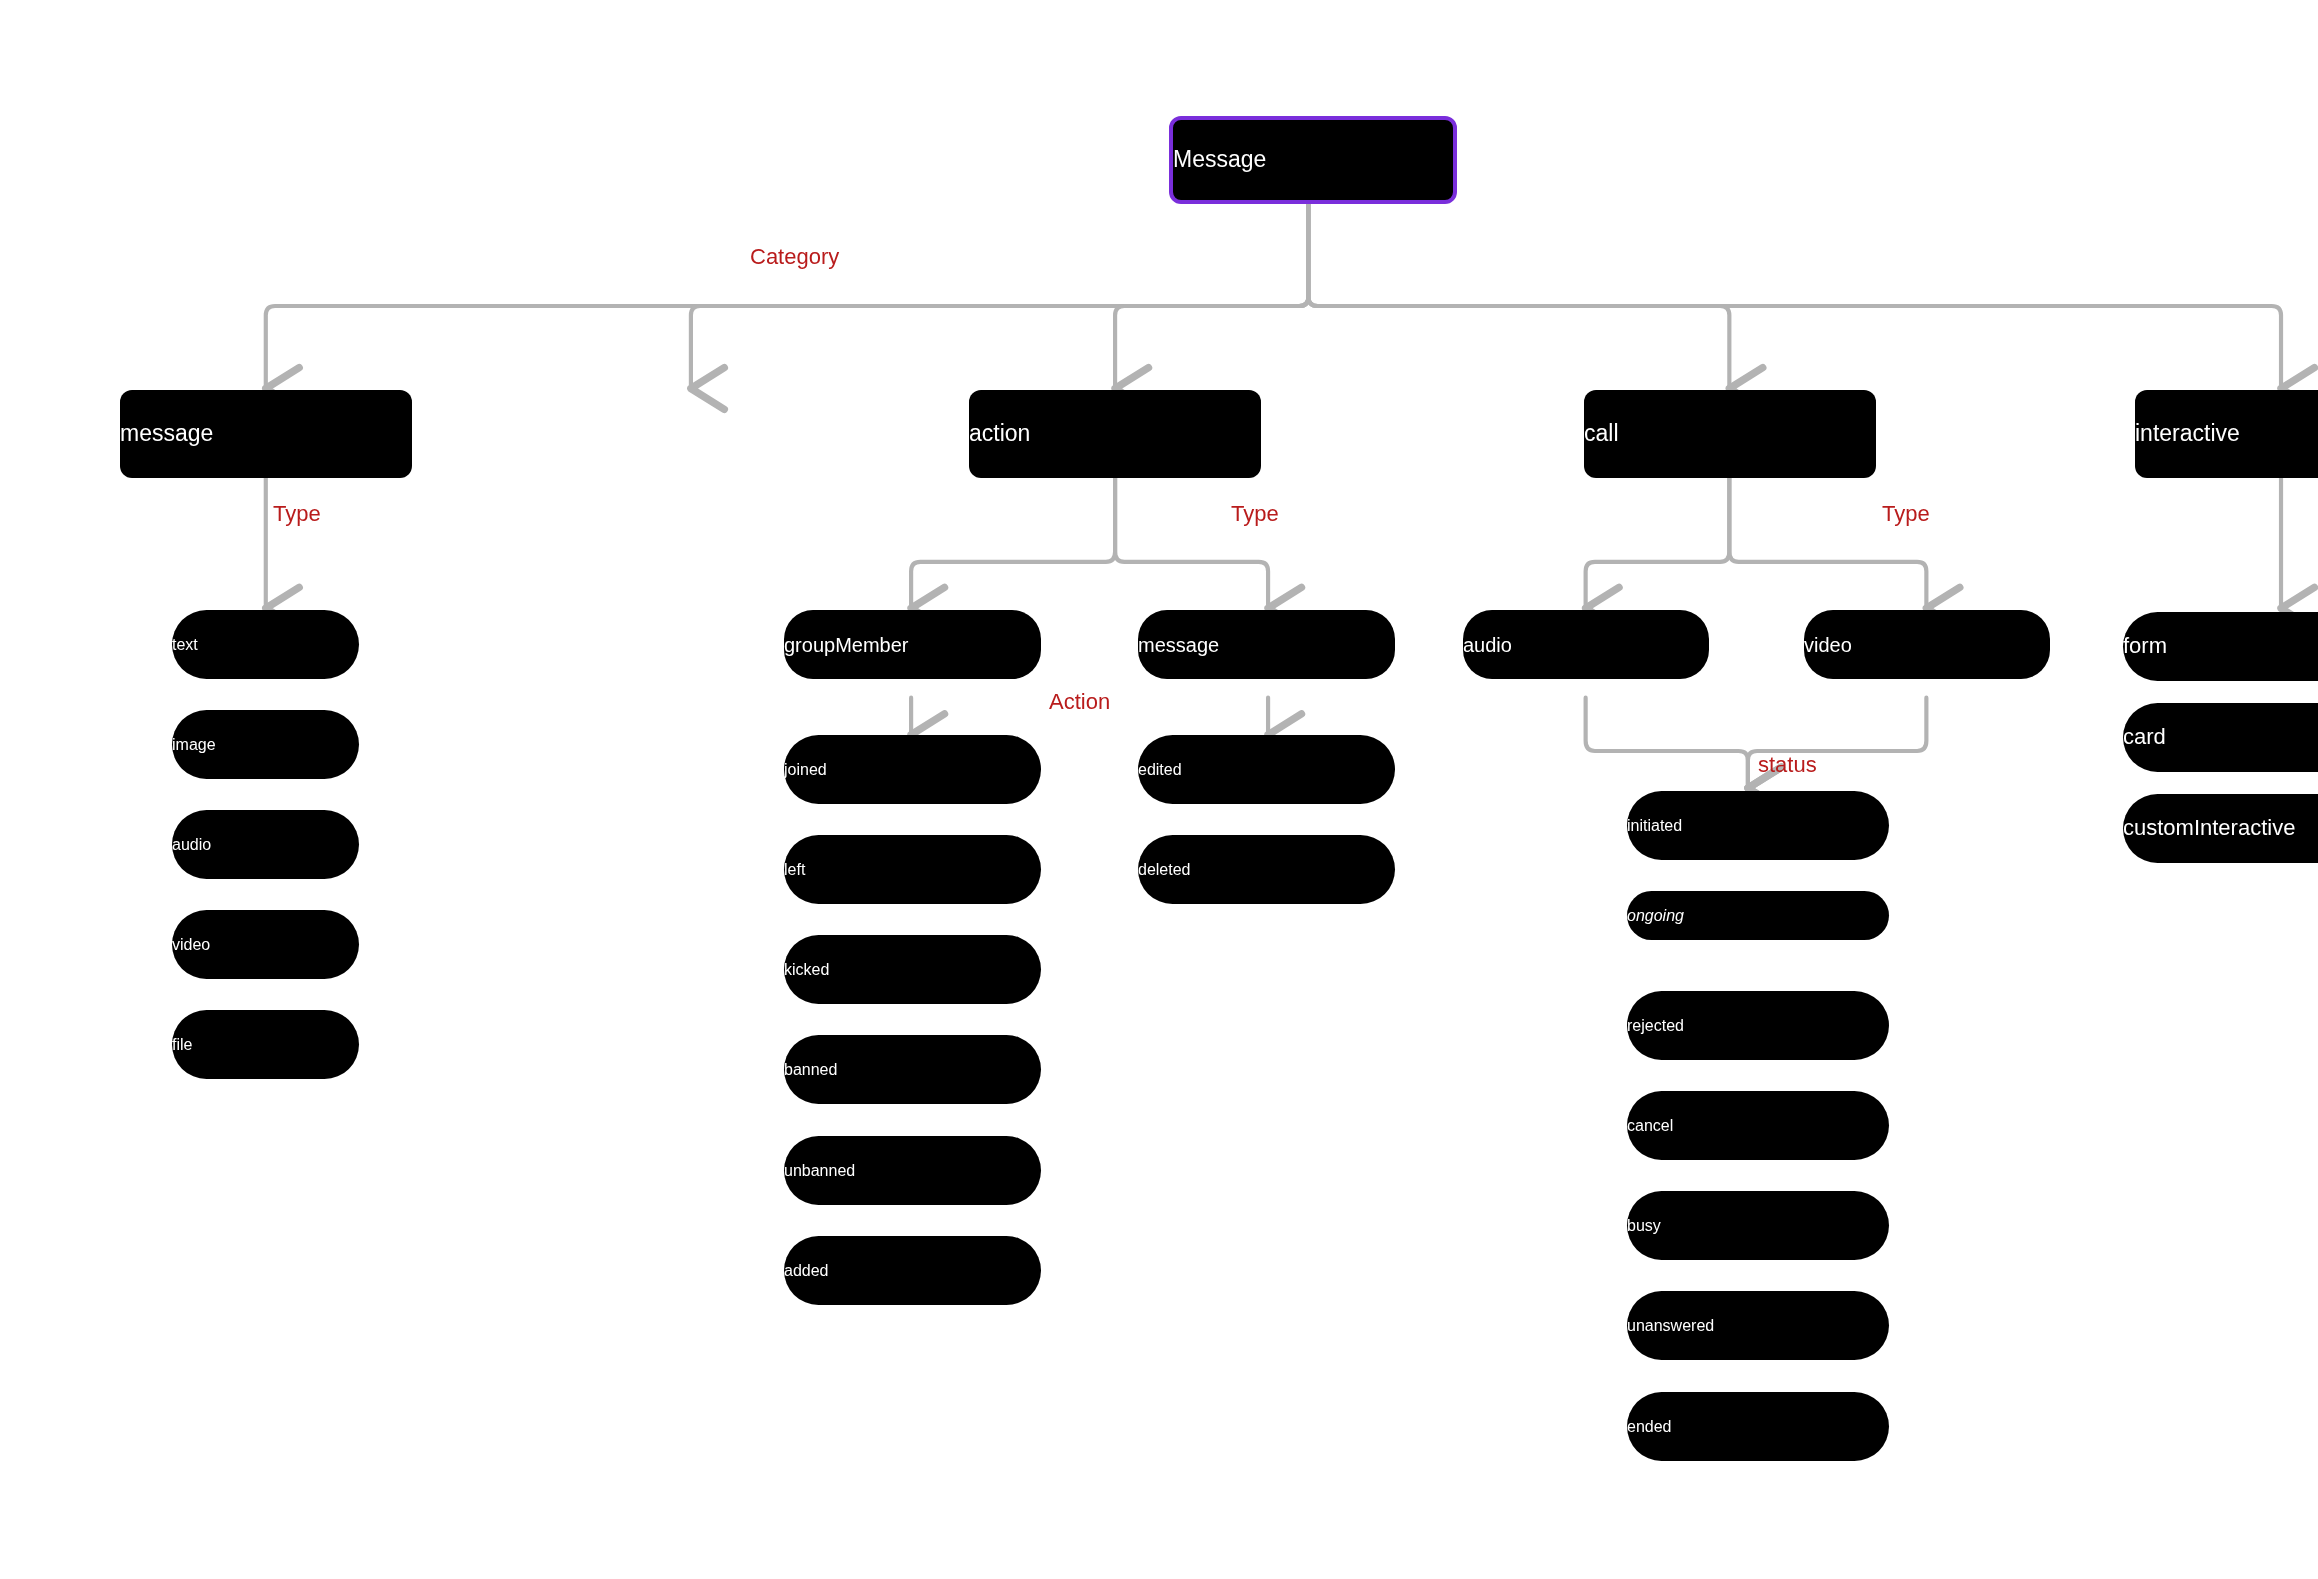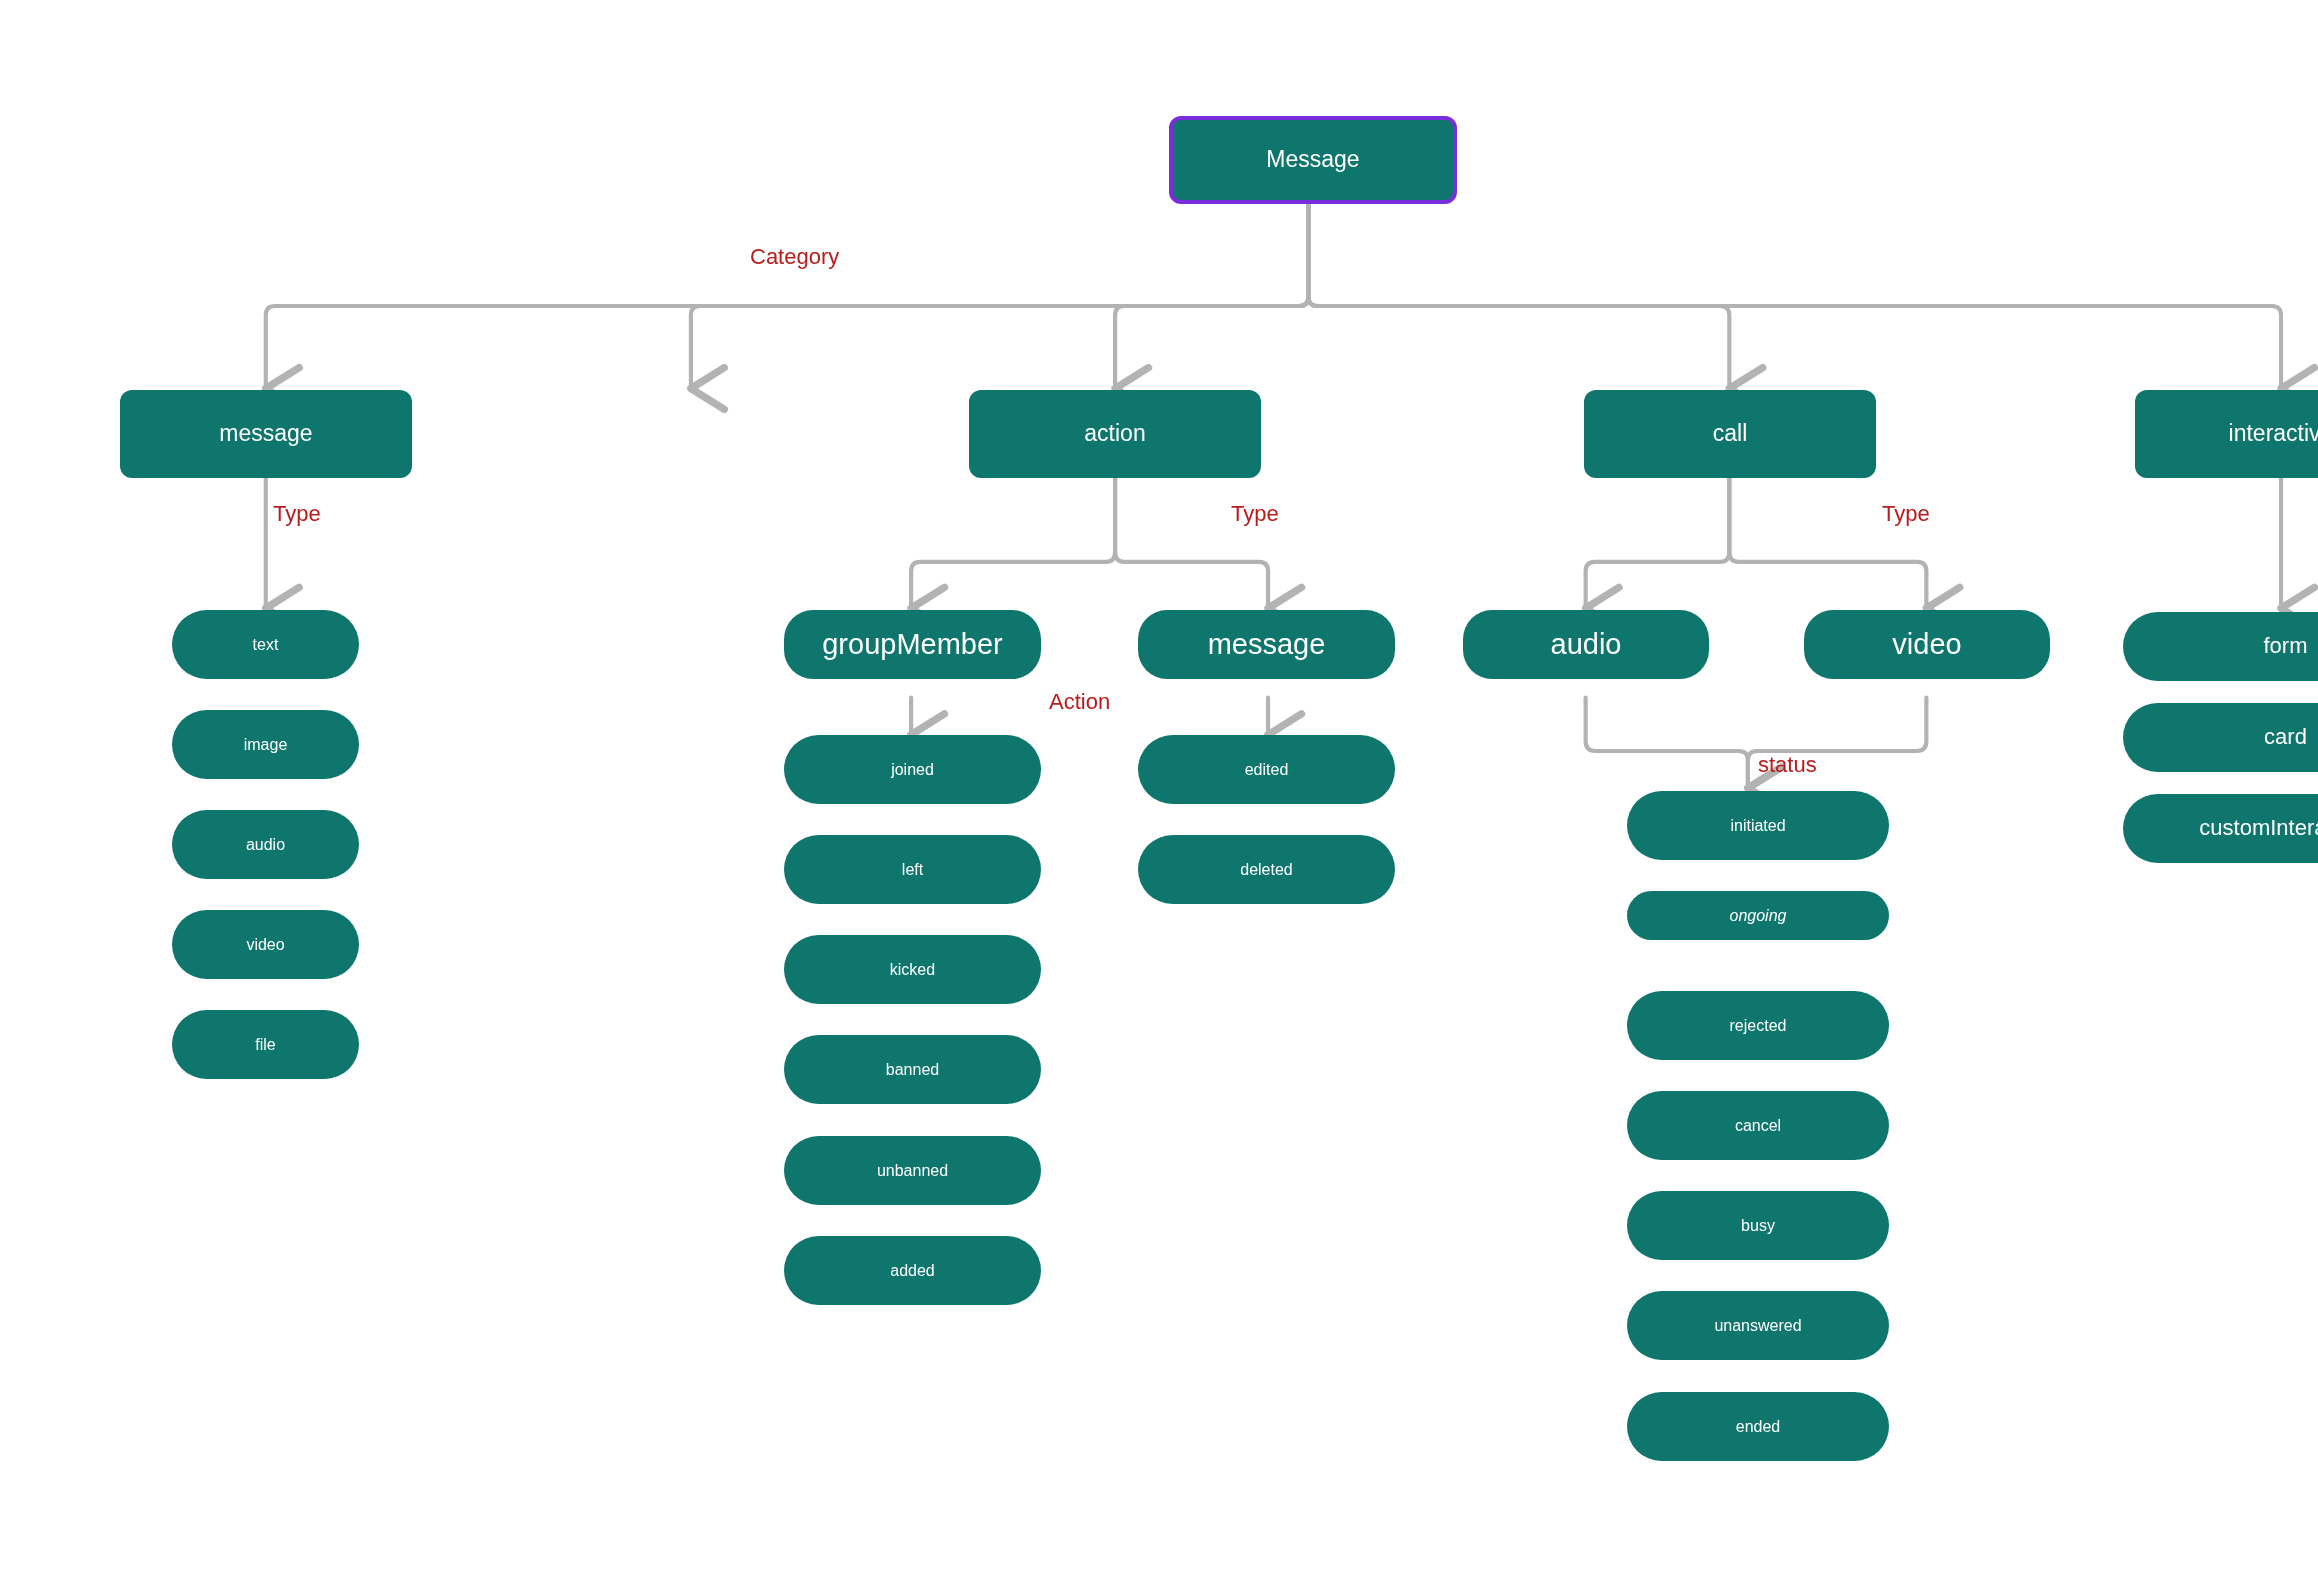--- a/index.html
+++ b/index.html
@@ -18,41 +18,40 @@
     position:absolute;
     left:0; top:0;
     width:2538px;
     height:1579px;
     pointer-events:none;
   }
   .node{
     position:absolute;
     display:flex;
     align-items:center;
-    justify-content:center;
     box-sizing:border-box;
-    background:#0f766e;
+    background:#000000;
     color:#ffffff;
     text-align:center;
     line-height:1.1;
     white-space:nowrap;
     user-select:none;
   }
   .node.root{
     border:4.2px solid #7A2EDB;
     border-radius:12px;
     font-size:23px;
   }
   .node.lvl2{
     border-radius:12px;
     font-size:23px;
   }
   .node.lvl3box{
     border-radius:29px;
-    font-size:29px;
+    font-size:20px;
   }
   .node.pill{
     border-radius:463px;
     font-size:16px;
   }
   .node.pill-wide{
     border-radius:463px;
     font-size:22px;
   }
   .edge-label{

